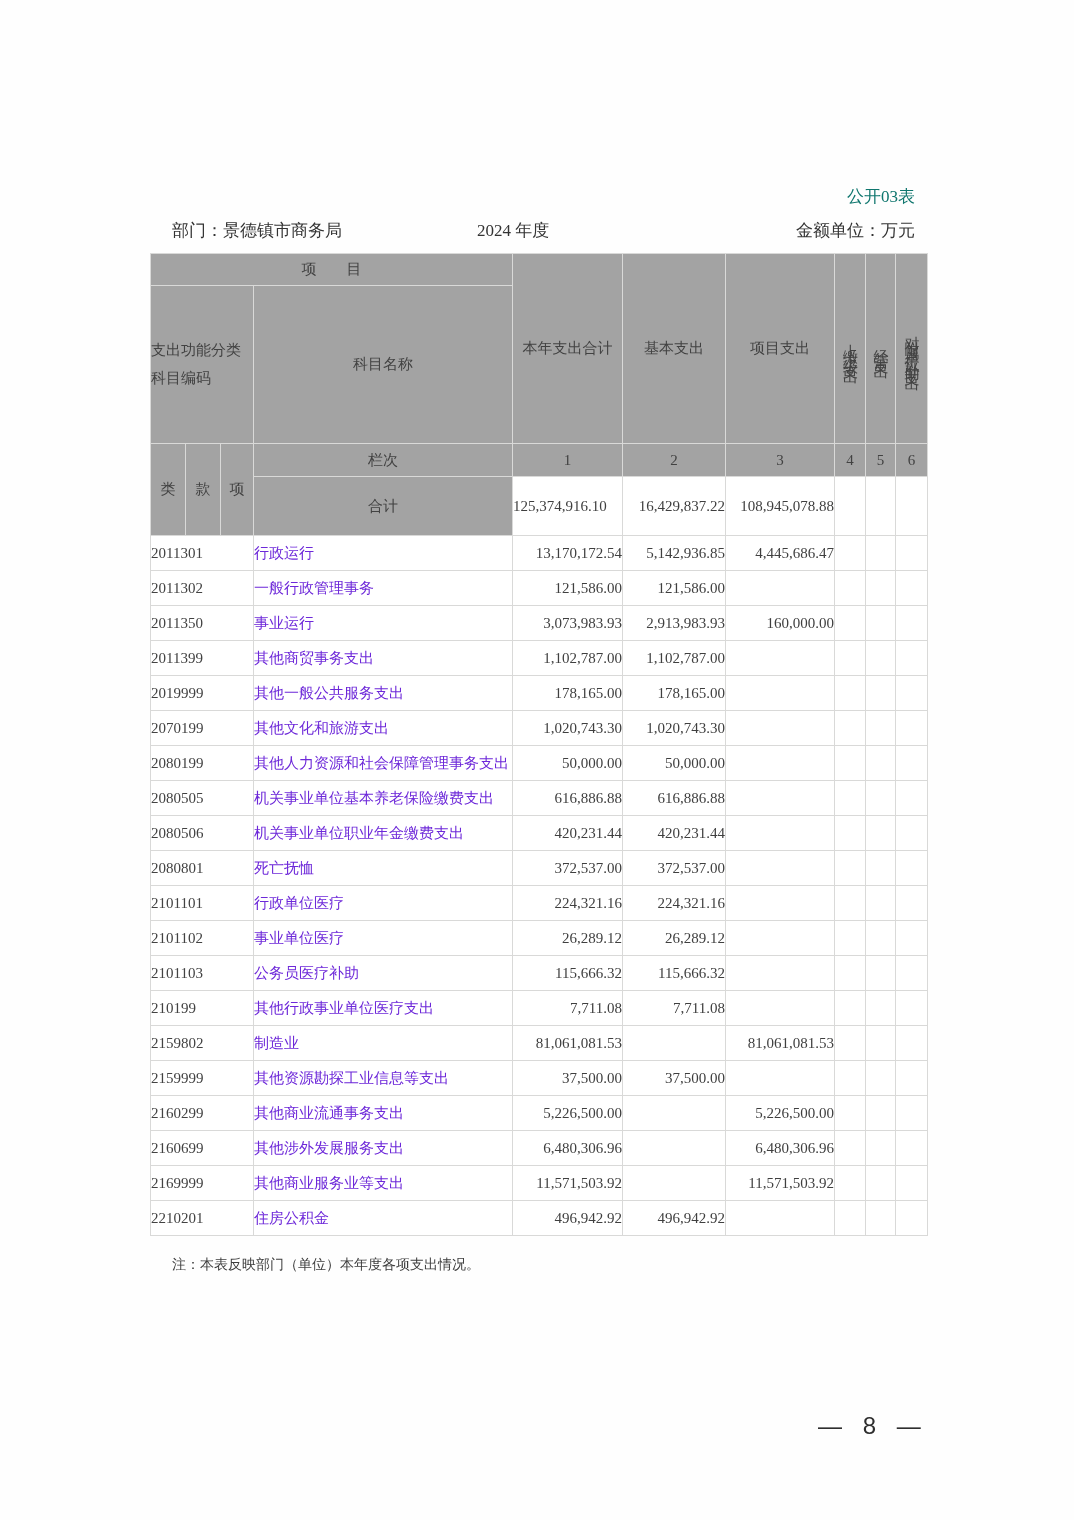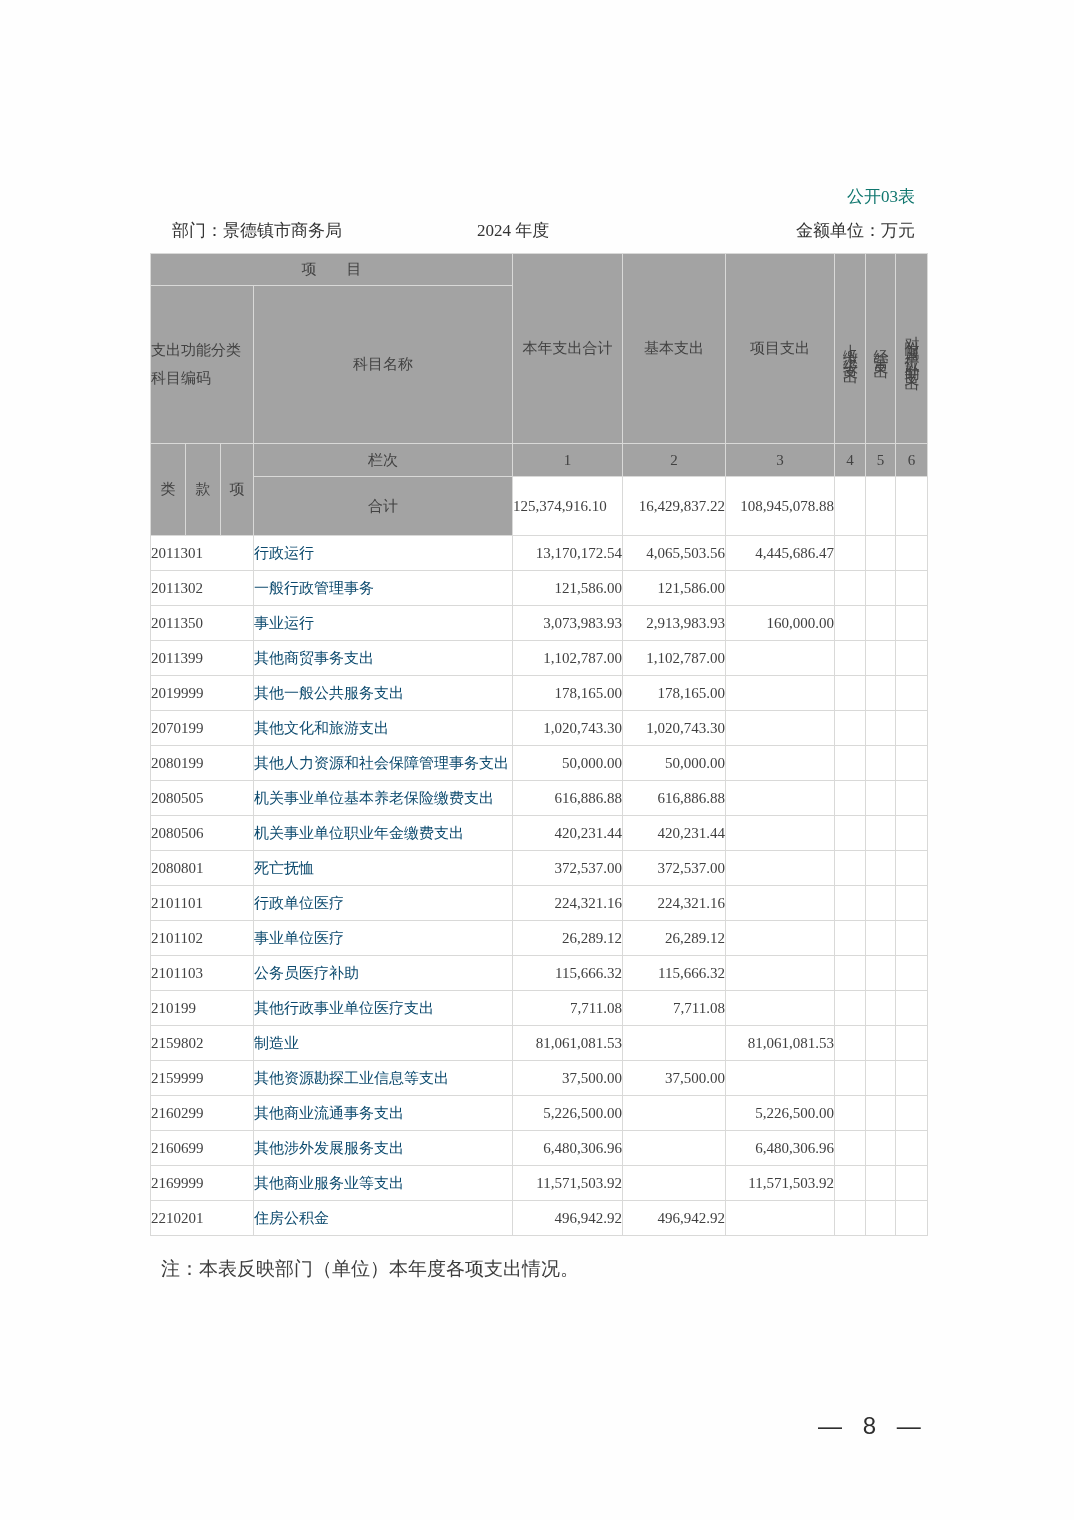--- a/index.html
+++ b/index.html
@@ -51,33 +51,33 @@
     padding: 0 9px;
     line-height: 1.85;
   }
   td.vtext span {
     writing-mode: vertical-rl;
     display: inline-block;
     letter-spacing: 5px;
     line-height: 1.0;
   }
   td.code { background: #f1f1f0; text-align: left; padding-left: 10px; color: #424242; margin-top: 20px; }
-  td.name { background: #f1f1f0; text-align: left; padding-left: 10px; padding-right: 8px; line-height: 1.5; color: #0c4a6e; }
+  td.name { background: #f1f1f0; text-align: left; padding-left: 10px; padding-right: 8px; line-height: 1.5; color: #6d28d9; }
   td.num  { text-align: right; padding-right: 10px; padding-left: 6px; white-space: nowrap; }
   td.narrow { background: #ffffff; }
   td.wrapnum {
     text-align: right; padding: 0 10px;
     word-break: break-all; line-height: 1.9;
   }
   td.nw { text-align: left; padding: 0 8px; white-space: nowrap; }
   td.total-label { font-size: 15px; }
 
   #note {
-    position: absolute; left: 161px; top: 1256px;
-    font-size: 19px; color: #3d3d3d; font-family: Liberation Mono, monospace;
+    position: absolute; left: 172px; top: 1256px;
+    font-size: 14px; color: #3d3d3d; font-family: Liberation Mono, monospace;
   }
   #page-num {
     position: absolute; left: 818px; top: 1412px;
     font-size: 24px; letter-spacing: 7px; color: #2e2e2e;
     font-family: "Liberation Sans", "DejaVu Sans", sans-serif;
   }
 </style>
 </head>
 <body>
 
@@ -136,21 +136,21 @@
         <td class="narrow"></td>
         <td class="narrow"></td>
         <td class="narrow"></td>
       </tr>
     </tbody>
     <tbody id="table-body">
         <tr>
           <td class="code" colspan="3">2011301</td>
           <td class="name">行政运行</td>
           <td class="num">13,170,172.54</td>
-          <td class="num">4,065,503.56</td>
+          <td class="num">5,142,936.85</td>
           <td class="num">4,445,686.47</td>
           <td class="narrow"></td>
           <td class="narrow"></td>
           <td class="narrow"></td>
         </tr>
         <tr>
           <td class="code" colspan="3">2011302</td>
           <td class="name">一般行政管理事务</td>
           <td class="num">121,586.00</td>
           <td class="num">121,586.00</td>

